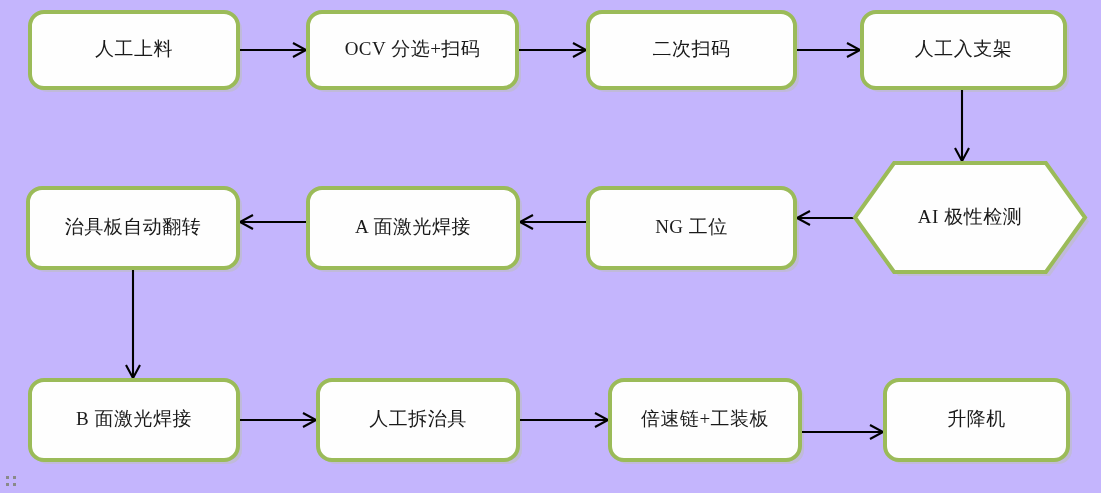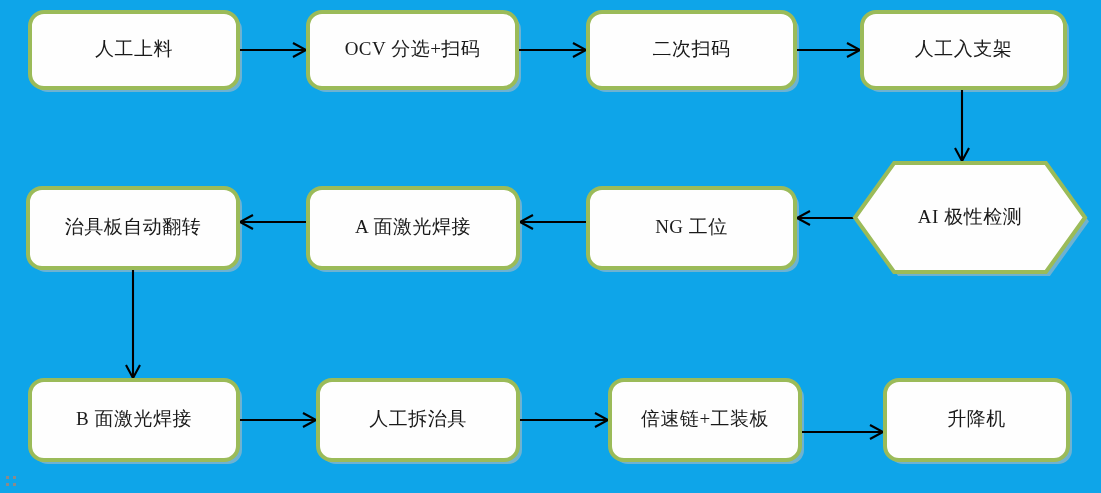--- a/index.html
+++ b/index.html
@@ -7,21 +7,21 @@
     padding: 0;
     background: #ffffff;
   }
   body {
     font-family: "Liberation Serif", "DejaVu Serif", serif;
   }
   #canvas {
     position: relative;
     width: 1101px;
     height: 493px;
-    background: #0ea5e9;
+    background: #c4b5fd;
     overflow: hidden;
   }
   #flow-svg {
     position: absolute;
     left: 0;
     top: 0;
     width: 1101px;
     height: 493px;
   }
   .node-label {

